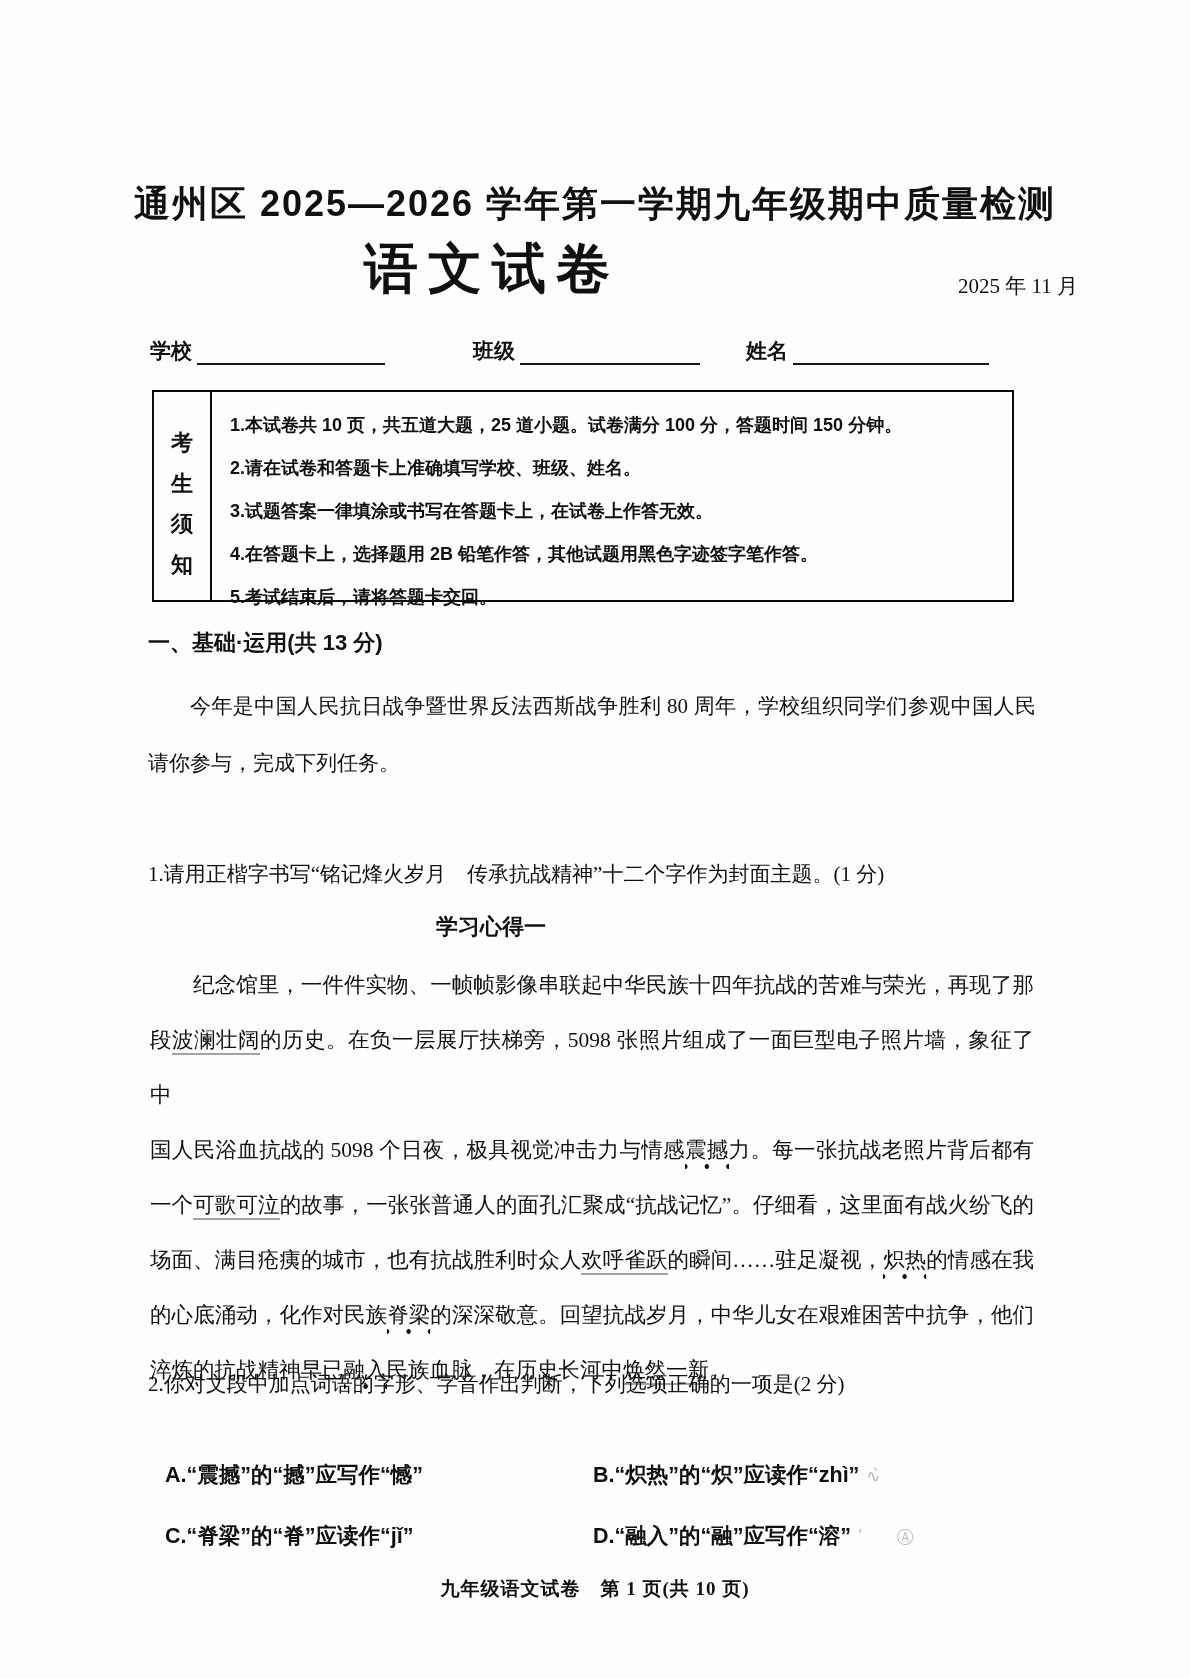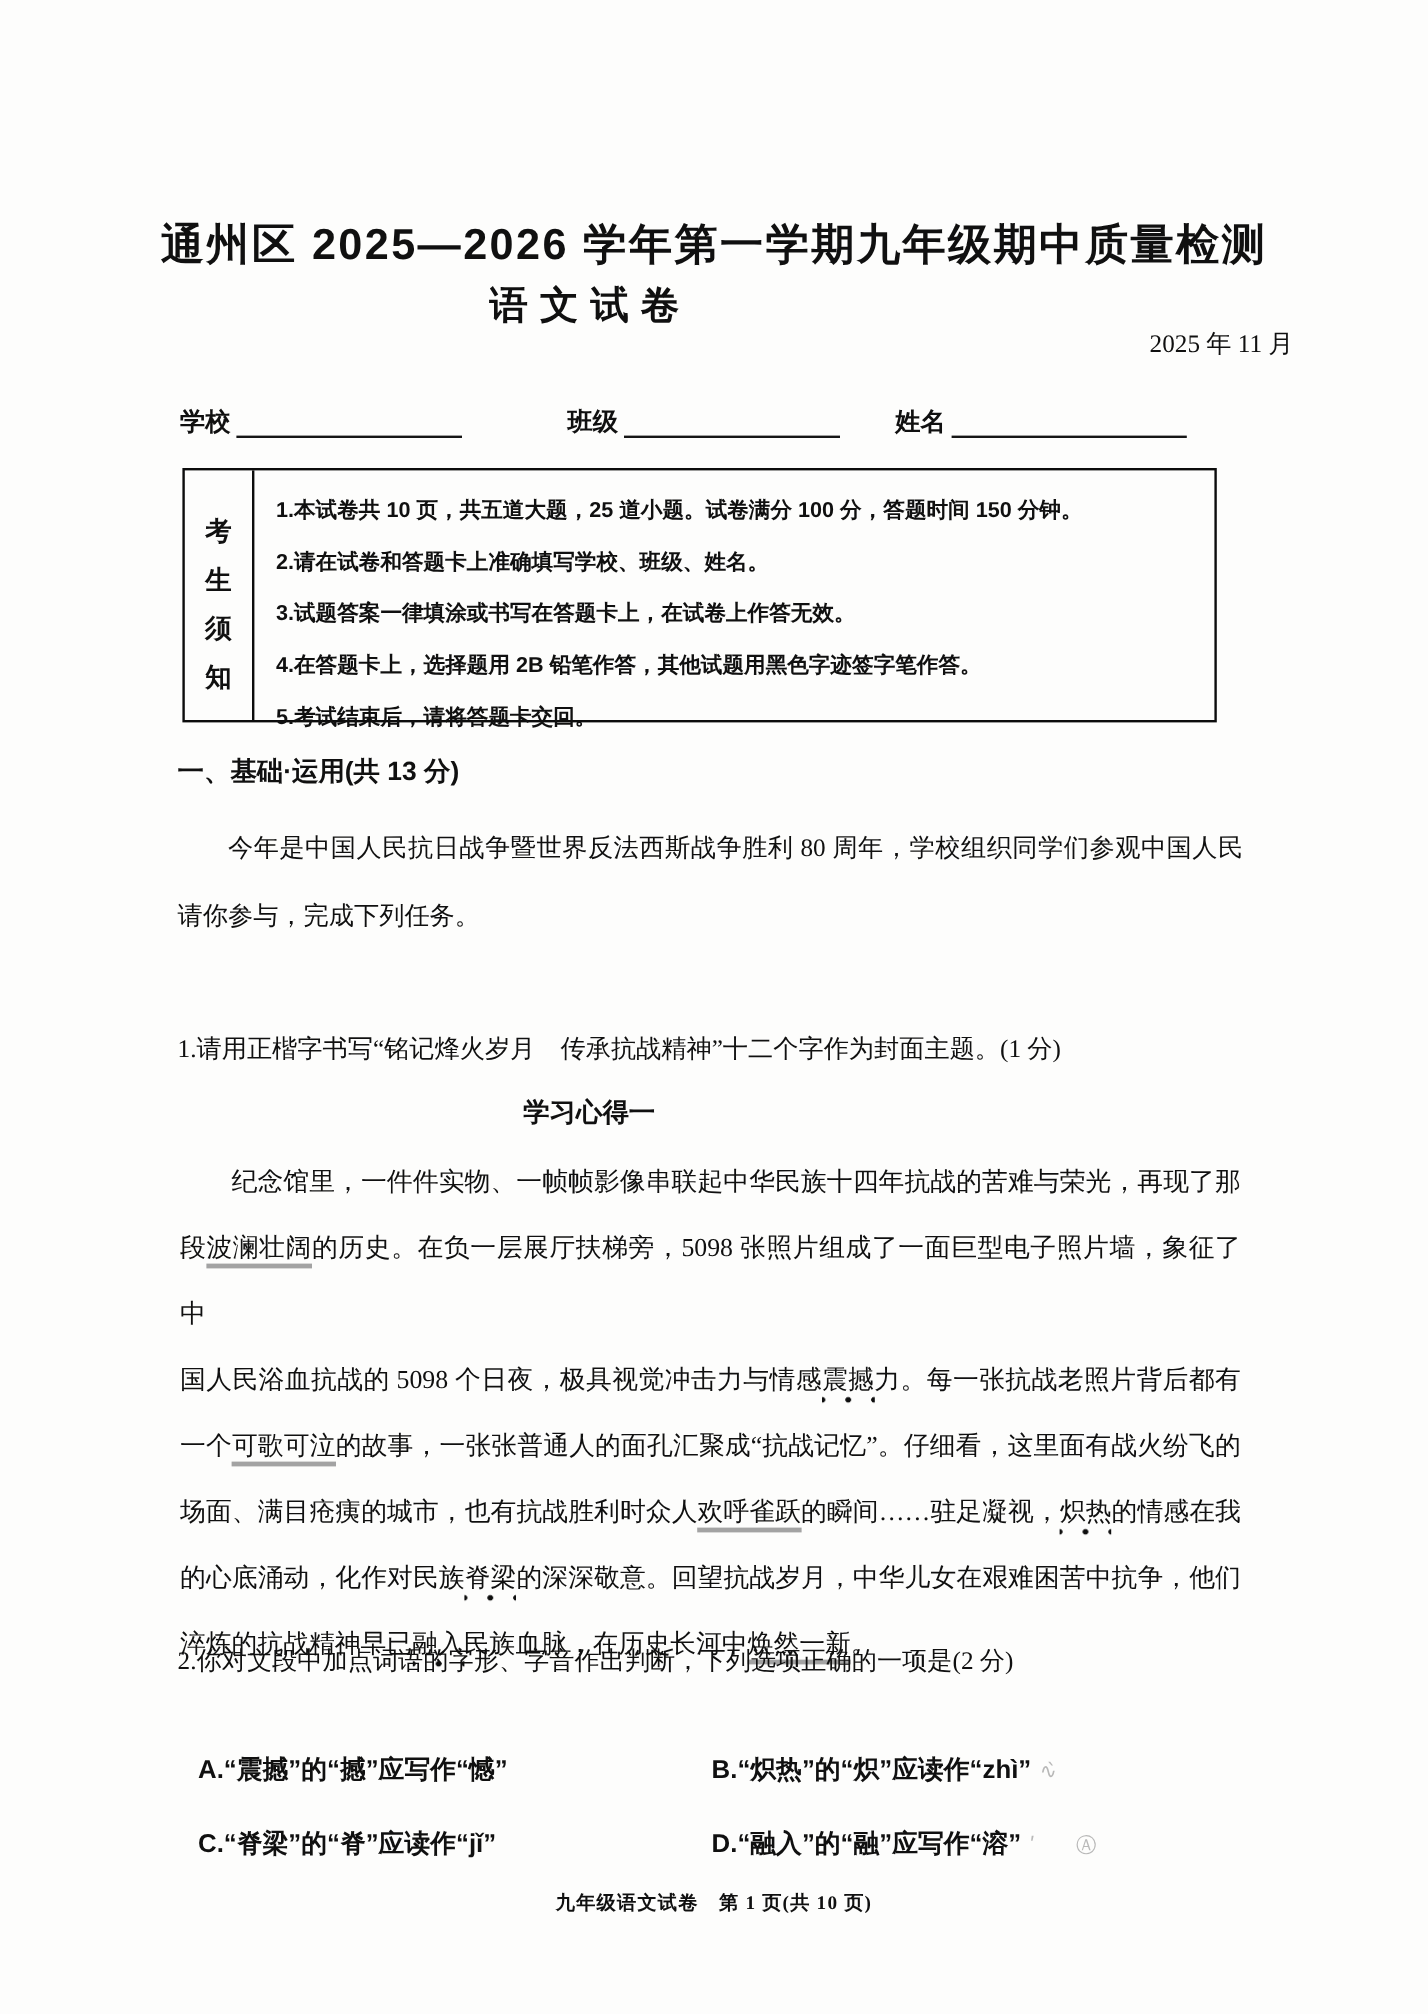--- a/index.html
+++ b/index.html
@@ -8,21 +8,21 @@
     background:#fdfdfc;color:#101010;
     font-family:"Liberation Serif", serif;
   }
   .abs{position:absolute;}
   
   .title{top:180px;left:0;width:1190px;text-align:center;
     font-family:"Liberation Sans",sans-serif;font-weight:bold;
     font-size:36px;letter-spacing:2px;white-space:nowrap;}
   .subtitle{top:233px;left:0;width:984px;text-align:center;
     font-family:"Liberation Sans",sans-serif;font-weight:bold;
-    font-size:32px;letter-spacing:10px;}
+    font-size:54px;letter-spacing:10px;}
   .date{top:272px;left:958px;font-size:21px;white-space:nowrap;}
   
   .info-row{top:337px;left:150px;width:880px;display:flex;
     font-family:"Liberation Sans",sans-serif;font-weight:bold;font-size:21px;}
   .ig{display:flex;align-items:flex-end;}
   .blank{border-bottom:2px solid #161616;margin-left:5px;height:26px;}
   .blank.b1{width:188px;}
   .ig.g2{margin-left:88px;}
   .blank.b2{width:180px;}
   .ig.g3{margin-left:46px;}
@@ -43,37 +43,37 @@
   .intro{top:678px;left:148px;width:888px;font-size:21px;}
   .intro .tline{line-height:57px;}
   .q1{top:860px;left:148px;width:920px;font-size:21px;white-space:nowrap;}
   .essay-title{top:912px;left:0;width:982px;text-align:center;
     font-family:"Liberation Sans",sans-serif;font-weight:bold;font-size:22px;}
   .essay{top:958px;left:150px;width:884px;font-size:21.5px;}
   .essay .tline{line-height:55px;}
   
   .tline.fill{text-align:justify;text-align-last:justify;}
   .tline.indent{text-indent:2em;}
-  .u{border-bottom:4px solid #a3a3a3;padding-bottom:1px;}
+  .u{border-bottom:2px solid #a3a3a3;padding-bottom:1px;}
   .dots{
     background-image:radial-gradient(circle,#0e0e0e 2.1px,transparent 2.6px);
     background-size:1em 9px;background-repeat:repeat-x;
     background-position:center bottom;padding-bottom:9px;}
   
   .q2{top:1370px;left:148px;width:930px;font-size:21px;white-space:nowrap;}
   .options{top:1460px;left:165px;width:890px;display:grid;
     grid-template-columns:428px 1fr;row-gap:32px;
     font-size:21.5px;font-weight:600;
     font-family:"Liberation Sans",sans-serif;}
   .option{white-space:nowrap;}
   .hw{color:#666;opacity:.45;font-size:17px;margin-left:7px;
     font-family:"DejaVu Sans",sans-serif;font-weight:400;}
   
   .footer{top:1576px;left:0;width:1190px;text-align:center;
-    font-weight:bold;font-size:16px;letter-spacing:1px;}
+    font-weight:bold;font-size:19px;letter-spacing:1px;}
 </style>
 </head>
 <body>
 
 <div class="abs title">通州区 2025—2026 学年第一学期九年级期中质量检测</div>
 <div class="abs subtitle">语文试卷</div>
 <div class="abs date">2025 年 11 月</div>
 
 <div class="abs info-row">
   <div class="ig g1">

